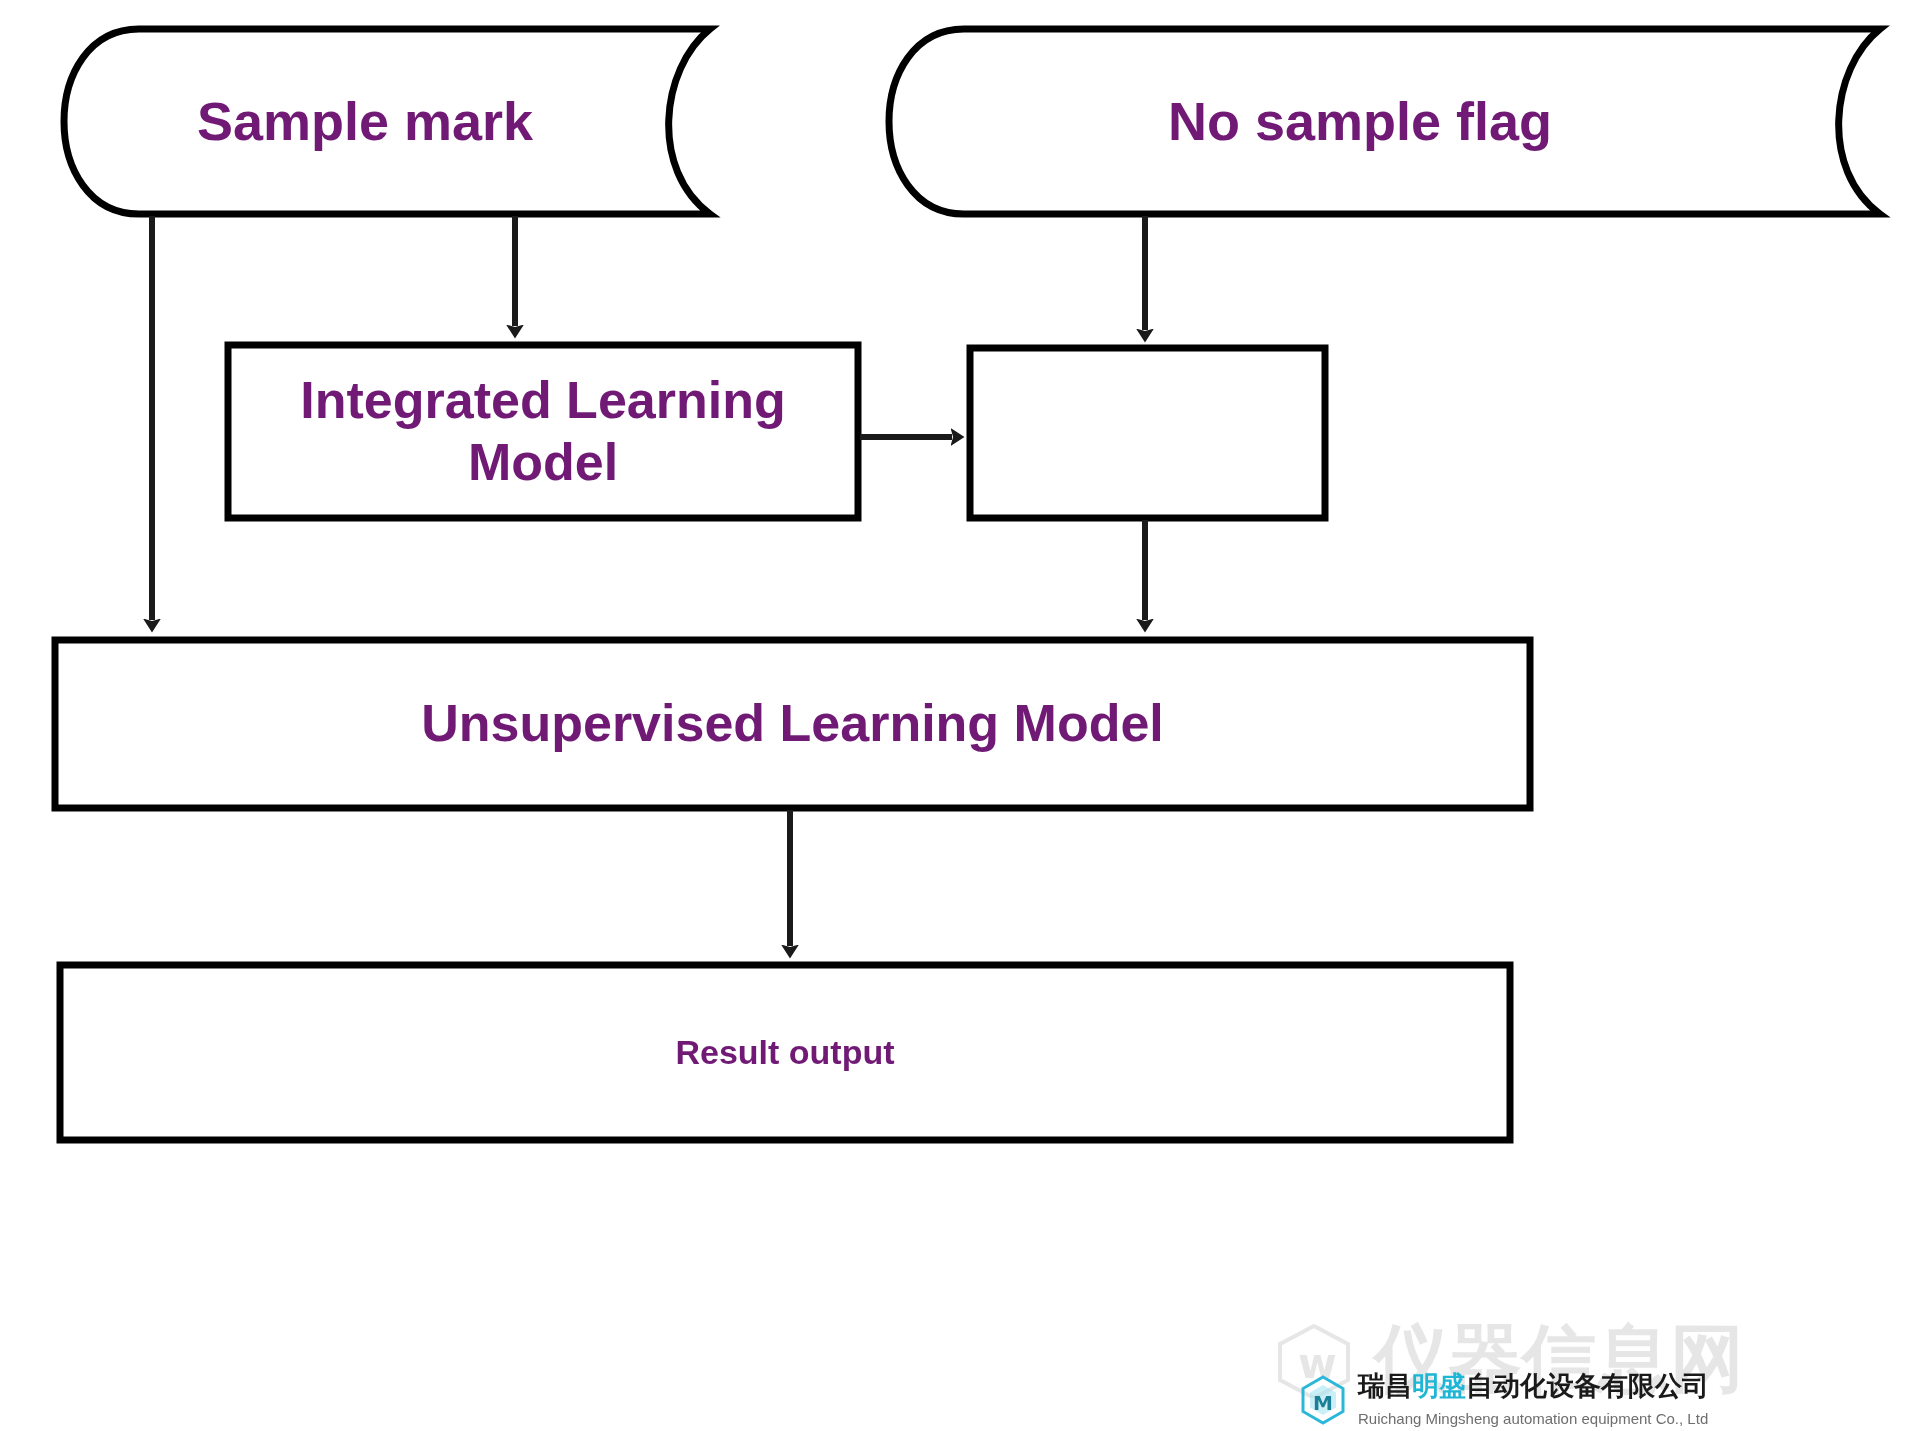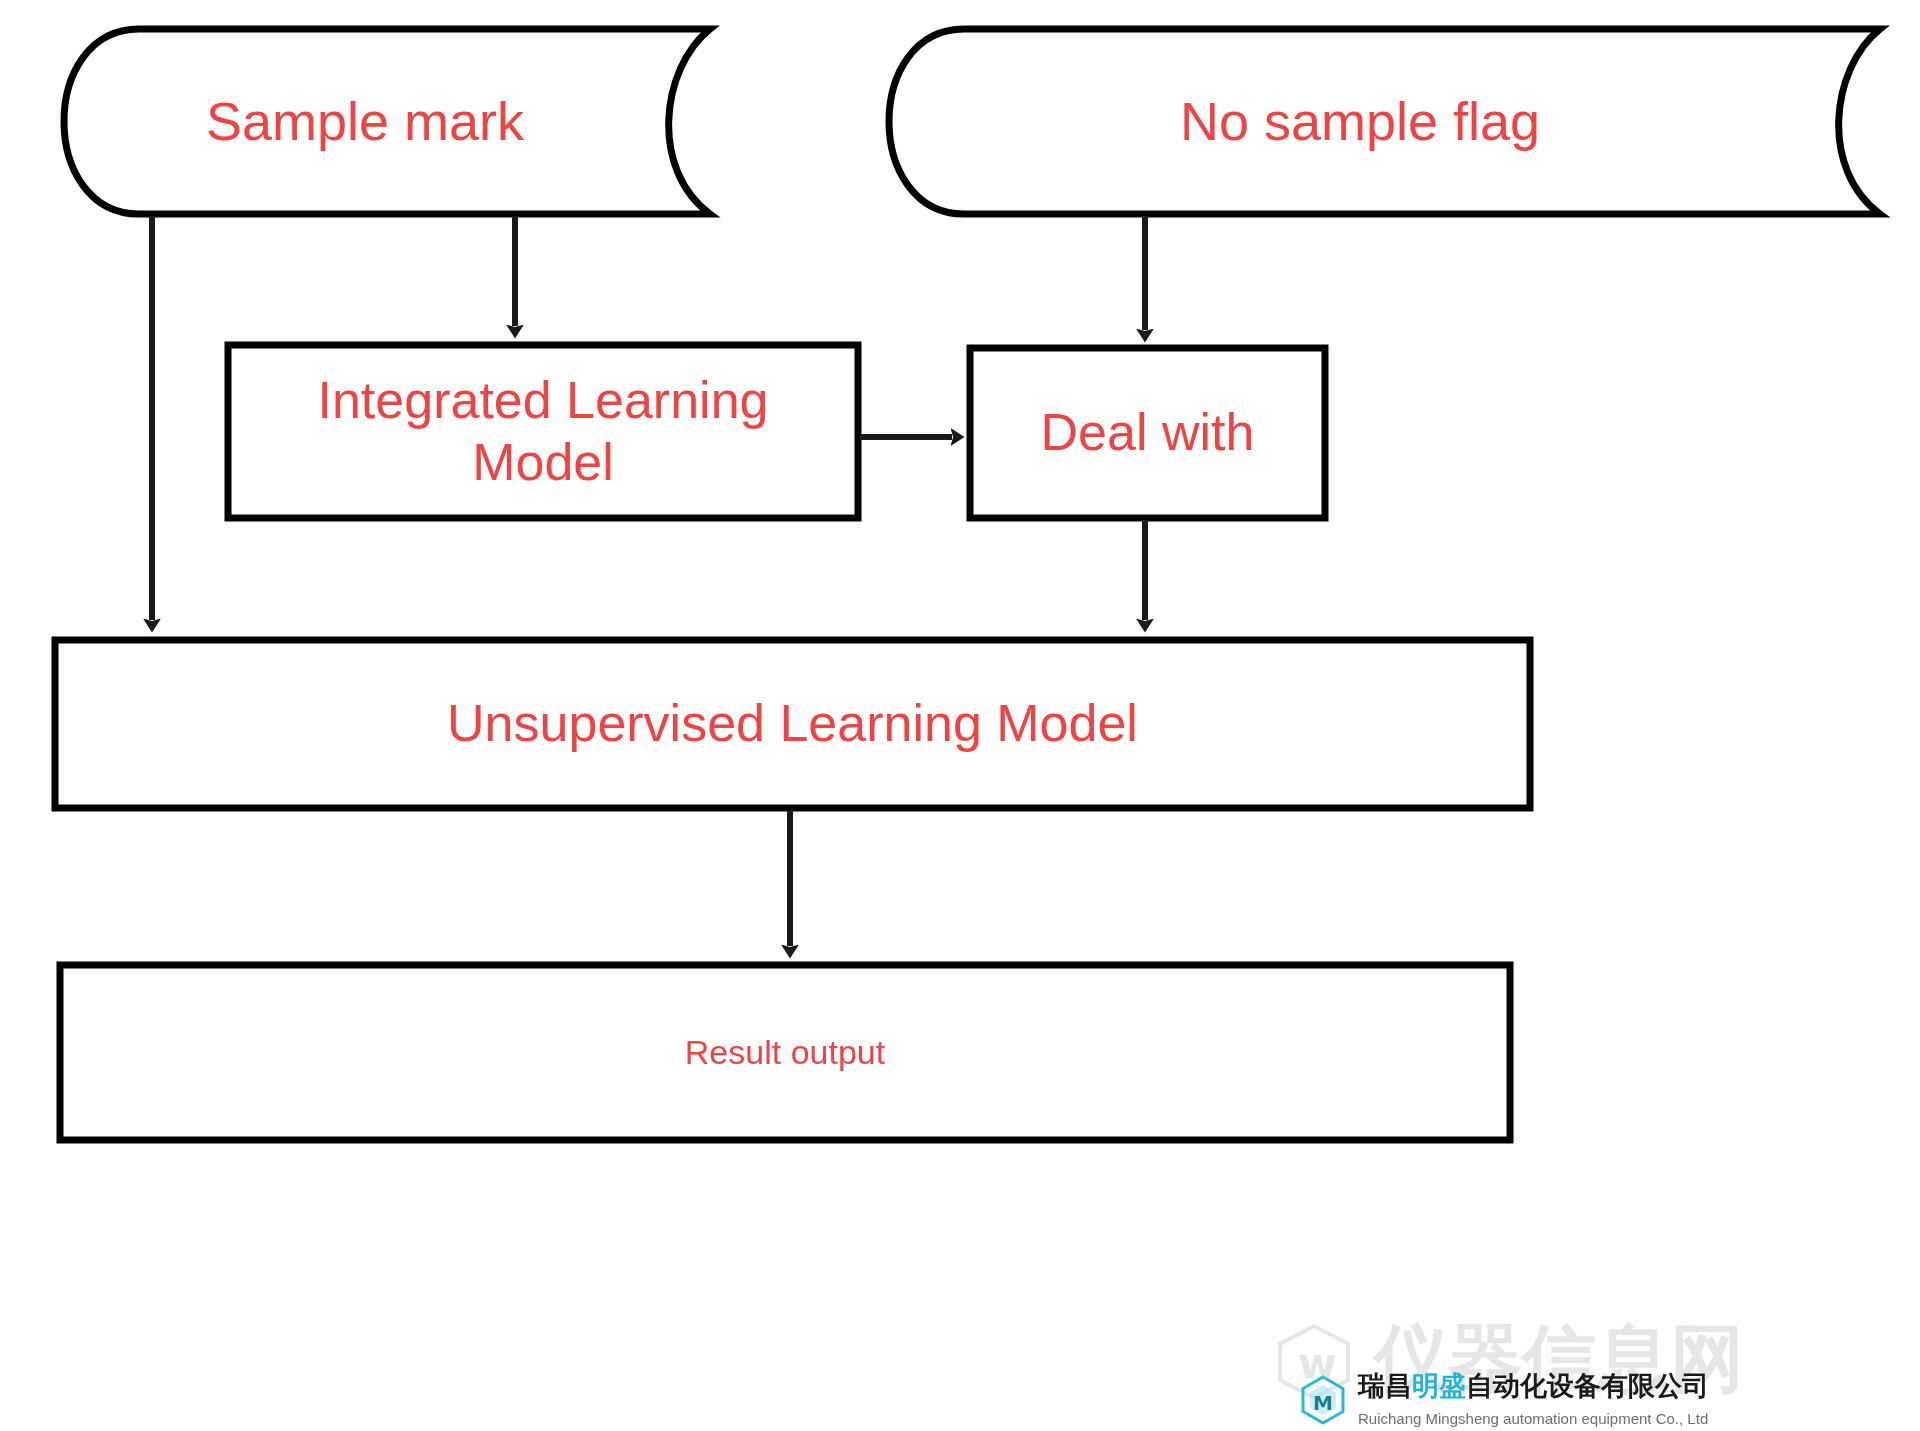--- a/index.html
+++ b/index.html
@@ -23,23 +23,23 @@
     top: 0;
     width: 1920px;
     height: 1431px;
   }
   .node-label {
     position: absolute;
     display: flex;
     align-items: center;
     justify-content: center;
     text-align: center;
-    color: #ef4444;
+    color: #701a75;
     font-family: "Liberation Sans", sans-serif;
-    font-weight: 400;
+    font-weight: 700;
     line-height: 1.18;
     white-space: pre-line;
     pointer-events: none;
   }
   
   #label-sample-mark {
     left: 45px;  top: 28px;  width: 640px; height: 188px;
     font-size: 54px;
   }
   #label-no-sample-flag {
@@ -166,21 +166,20 @@
     <line x1="790" y1="810" x2="790" y2="946" stroke="#1a1a1a" stroke-width="6" marker-end="url(#arrowhead)"></line>
   </svg>
 
   <div class="node-label" id="label-sample-mark">Sample mark</div>
 
   <div class="node-label" id="label-integrated-learning-model">Integrated Learning
 Model</div>
 
   <div class="node-label" id="label-no-sample-flag">No sample flag</div>
 
-  <div class="node-label" id="label-deal-with">Deal with</div>
 
   <div class="node-label" id="label-unsupervised-learning-model">Unsupervised Learning Model</div>
 
   <div class="node-label" id="label-result-output">Result output</div>
 
   <div class="hit" id="hit-sample-mark"></div>
   <div class="hit" id="hit-no-sample-flag"></div>
   <div class="hit" id="hit-integrated"></div>
   <div class="hit" id="hit-deal-with"></div>
   <div class="hit" id="hit-unsupervised"></div>

